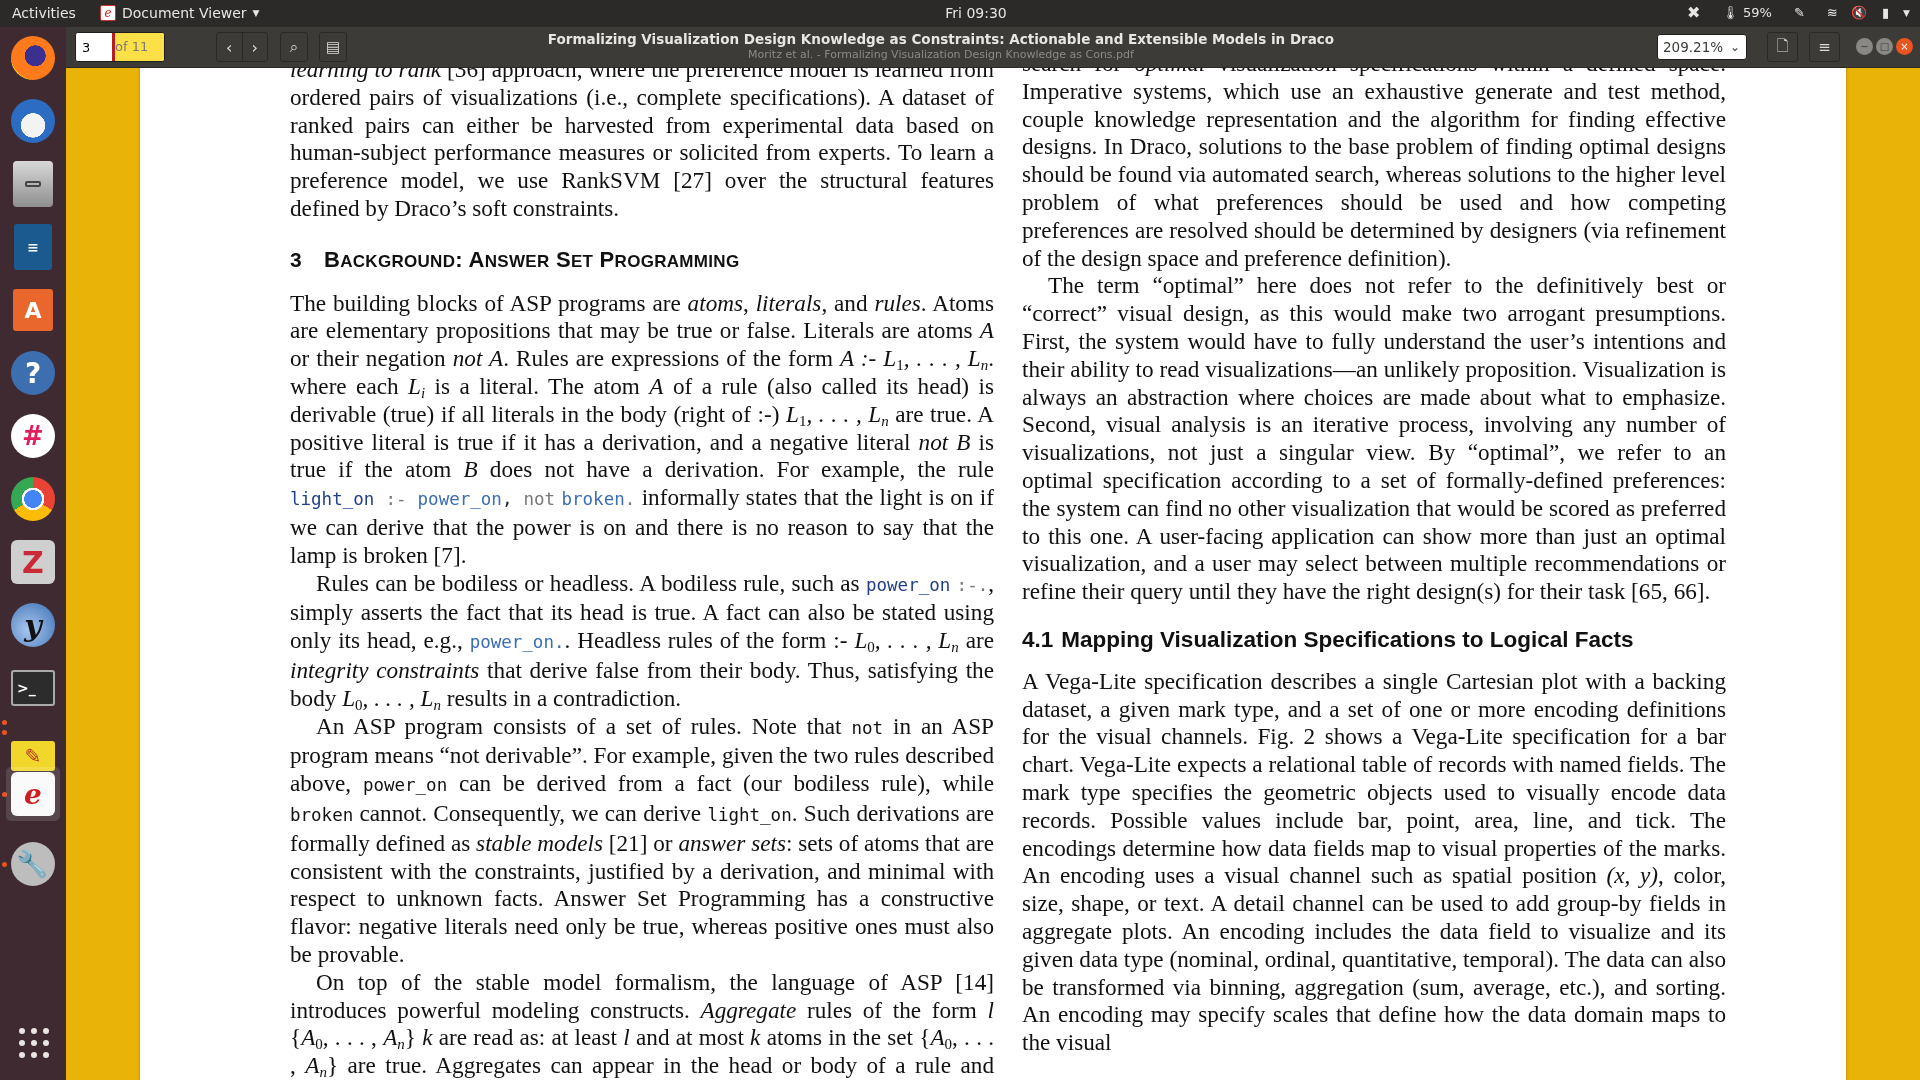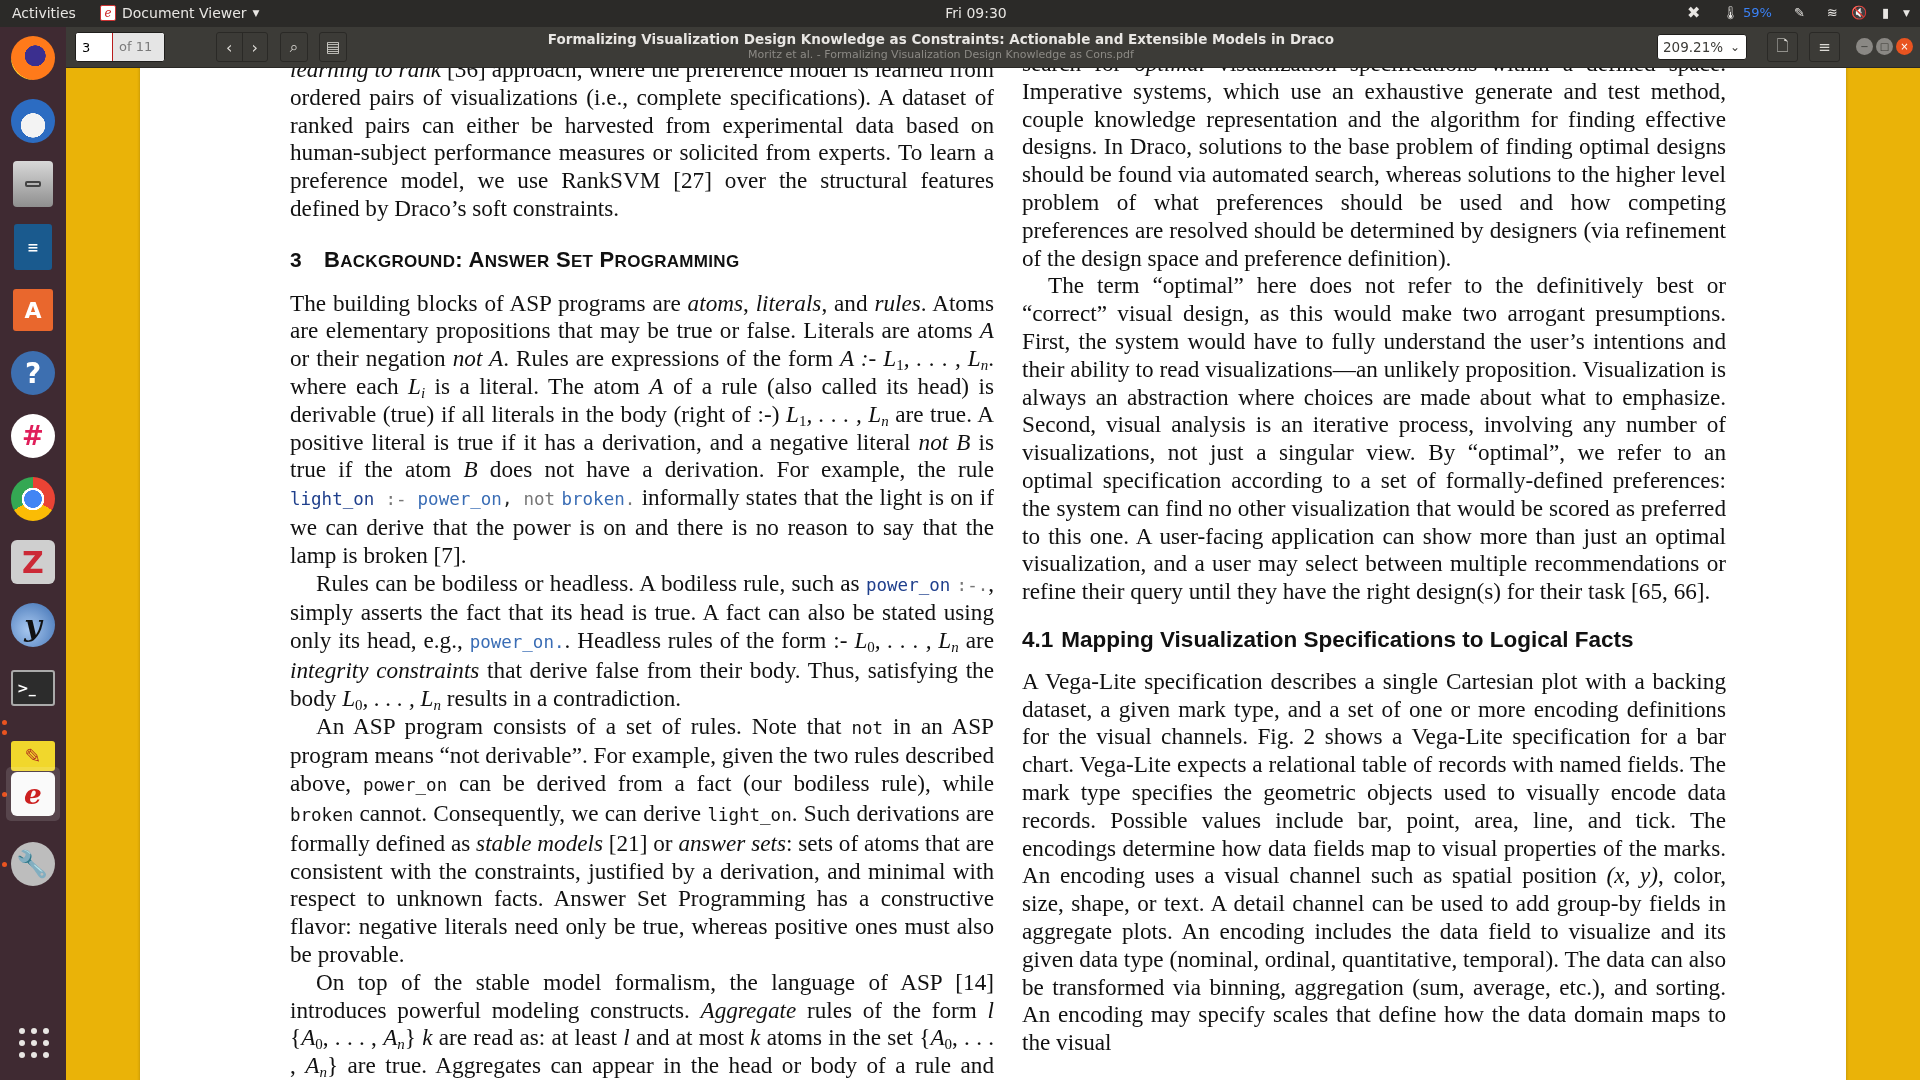--- a/index.html
+++ b/index.html
@@ -9,36 +9,36 @@
   
   .topbar { position: absolute; left: 0; top: 0; width: 1920px; height: 27px; background: #2b2a28; color: #e8e6e3; font-size: 14px; }
   .topbar .activities { position: absolute; left: 12px; top: 5px; }
   .topbar .app-menu { position: absolute; left: 100px; top: 5px; display: flex; align-items: center; gap: 6px; }
   .topbar .app-icon { width: 16px; height: 16px; background: #fff; border-radius: 2px; border: 1px solid #c33; color: #c22; font-size: 12px; line-height: 14px; text-align: center; font-family: "DejaVu Serif", serif; font-style: italic; }
   .topbar .caret { font-size: 9px; }
   .topbar .clock { position: absolute; left: 16px; width: 1920px; top: 5px; text-align: center; pointer-events: none; }
   .topbar .clock span { pointer-events: auto; }
   .tray { position: absolute; right: 10px; top: 3px; display: flex; align-items: center; gap: 22px; font-size: 13px; }
   .tray .dbx { font-size: 16px; }
-  .tray .pct { color: #3b82f6; }
+  .tray .pct { color: #e5e5e5; }
 
   
   .dock { position: absolute; left: 0; top: 27px; width: 66px; height: 1053px; background: #3f2a32; }
   .dock-item { position: absolute; left: 6px; width: 54px; height: 54px; display: flex; align-items: center; justify-content: center; border-radius: 5px; }
   .dock-item.active { background: rgba(255,255,255,0.13); }
   .dock-item .ico { width: 44px; height: 44px; border-radius: 50%; display: flex; align-items: center; justify-content: center; color: #fff; font-weight: bold; font-size: 22px; }
   .running-dot { position: absolute; left: 2px; width: 5px; height: 5px; border-radius: 50%; background: #e95420; }
   .apps-grid { position: absolute; left: 19px; bottom: 22px; width: 30px; height: 30px; display: grid; grid-template-columns: repeat(3, 6px); grid-gap: 6px; }
   .apps-grid i { width: 6px; height: 6px; background: #e8e6e3; border-radius: 50%; display: block; }
 
   
   .headerbar { position: absolute; left: 66px; top: 27px; width: 1854px; height: 41px; background: #3c3b37; border-bottom: 1px solid #2a2926; }
   .pagebox { position: absolute; left: 9px; top: 5px; height: 30px; width: 90px; display: flex; background: #fff; border-radius: 3px; border: 1px solid #1f1e1c; font-size: 13px; }
   .pagebox input { width: 36px; border: none; padding-left: 6px; font-size: 13px; font-family: "DejaVu Sans", sans-serif; background: #fff; border-radius: 3px 0 0 3px; }
-  .pagebox .of { flex: 1; background: #e5e5e5; color: #7a7a7a; line-height: 28px; padding-left: 6px; border-left: 1px solid #b91c1c; border-radius: 0 3px 3px 0; }
+  .pagebox .of { flex: 1; background: #fde047; color: #7a7a7a; line-height: 28px; padding-left: 0; border-left: 3px solid #b91c1c; border-radius: 0 3px 3px 0; }
   .hbtn { position: absolute; top: 5px; height: 30px; border: 1px solid #2a2926; border-radius: 3px; background: #3c3b37; color: #dcdad5; display: flex; align-items: center; justify-content: center; font-size: 15px; }
   .hbtn-group { position: absolute; left: 150px; top: 5px; height: 30px; width: 52px; display: flex; border: 1px solid #2a2926; border-radius: 3px; }
   .hbtn-group div { flex: 1; display: flex; align-items: center; justify-content: center; color: #dcdad5; font-size: 16px; }
   .hbtn-group div + div { border-left: 1px solid #2a2926; }
   .title-block { position: absolute; left: 300px; width: 1150px; top: 4px; text-align: center; }
   .title-block .t1 { color: #e8e6e3; font-size: 13.5px; font-weight: bold; }
   .title-block .t2 { color: #8c8a85; font-size: 11px; margin-top: 1px; }
   .zoombox { position: absolute; left: 1591px; top: 7px; width: 90px; height: 26px; background: #fff; border: 1px solid #1f1e1c; border-radius: 3px; font-size: 13.5px; color: #3c3b37; padding-left: 5px; line-height: 24px; }
   .zoombox .chev { position: absolute; right: 6px; top: 0; font-size: 12px; }
   .wctl { position: absolute; top: 11px; width: 17px; height: 17px; border-radius: 50%; display: flex; align-items: center; justify-content: center; font-size: 10px; }

